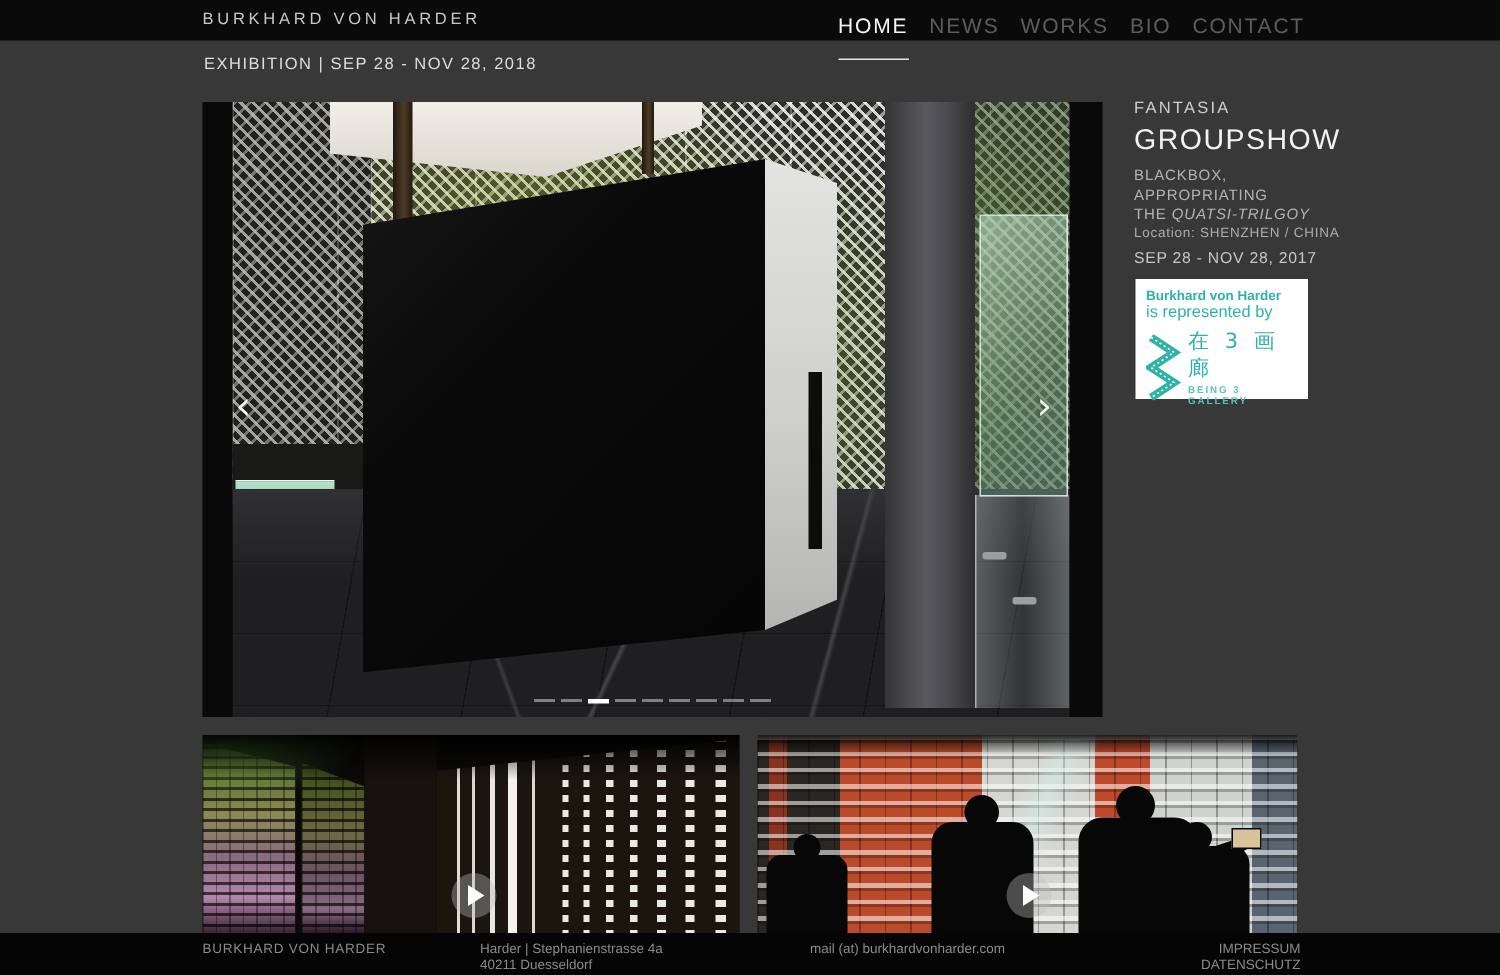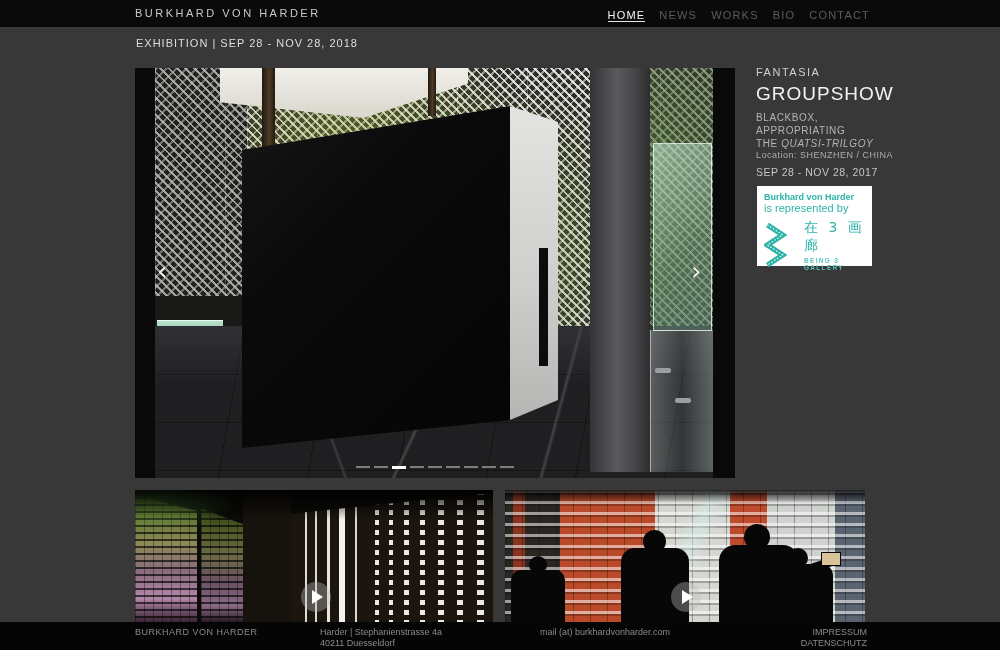--- a/index.html
+++ b/index.html
@@ -5,22 +5,22 @@
   * { margin:0; padding:0; box-sizing:border-box; }
   html,body { width:1000px; height:650px; overflow:hidden; background:#383838;
     font-family:"Liberation Sans", sans-serif; }
   .abs { position:absolute; }
 
   
   #topbar { position:absolute; left:0; top:0; width:1000px; height:27px; background:#0a0a0a; }
   #brand { position:absolute; left:135px; top:7px; font-size:11px; letter-spacing:2.5px;
     color:#c9c9c9; }
   #nav { position:absolute; right:130px; top:9px; display:flex; gap:14px; }
-  #nav .nav-item { font-size:11px; letter-spacing:1.2px; color:#5d5d5d; cursor:pointer;
-    padding-bottom:0; }
+  #nav .nav-item { font-size:14px; letter-spacing:1.2px; color:#5d5d5d; cursor:pointer;
+    padding-bottom:14px; }
   #nav .nav-item.active { color:#f5f5f5; border-bottom:1px solid #e5e5e5; }
 
   
   #section-heading { position:absolute; left:136px; top:37px; font-size:11px;
     letter-spacing:1px; color:#dedede; }
 
   
   #hero { position:absolute; left:135px; top:68px; width:600px; height:410px;
     overflow:hidden; background:#101010; }
   .edgeband { position:absolute; top:0; height:410px; background:#090909; z-index:4; }
@@ -106,21 +106,21 @@
   #ex-location { font-size:9px; letter-spacing:0.5px; color:#adadad; }
   #ex-dates { font-size:10.5px; letter-spacing:0.5px; color:#c6c6c6; margin-top:6px; }
 
   
   #badge { position:absolute; left:757px; top:186px; width:115px; height:80px;
     background:#ffffff; padding:6px 6px 4px 7px; cursor:pointer; }
   #badge .b1 { font-size:9px; font-weight:bold; color:#2fb3a9; line-height:11px; }
   #badge .b2 { font-size:11px; font-weight:normal; color:#2fb3a9; line-height:11px; }
   #badge-row { display:flex; margin-top:5px; align-items:center; }
   #badge-zigzag { width:24px; height:44px; flex:0 0 auto; }
-  #badge-txt { margin-left:16px; }
+  #badge-txt { margin-left:4px; }
   #badge-cjk { font-size:14px; letter-spacing:3px; color:#2fb3a9;
     font-family:"DejaVu Sans", sans-serif; }
   #badge-gallery { font-size:6.5px; letter-spacing:1.3px; color:#56c4bb; margin-top:2px;
     font-weight:bold; }
 
   
   .thumb { position:absolute; top:490px; height:132px; overflow:hidden; cursor:pointer; background:#0b0a08; }
   #thumb1 { left:135px; width:358px; }
   #thumb2 { left:505px; width:360px; }
   .play { position:absolute; left:166px; top:92px; width:30px; height:30px; border-radius:50%;

